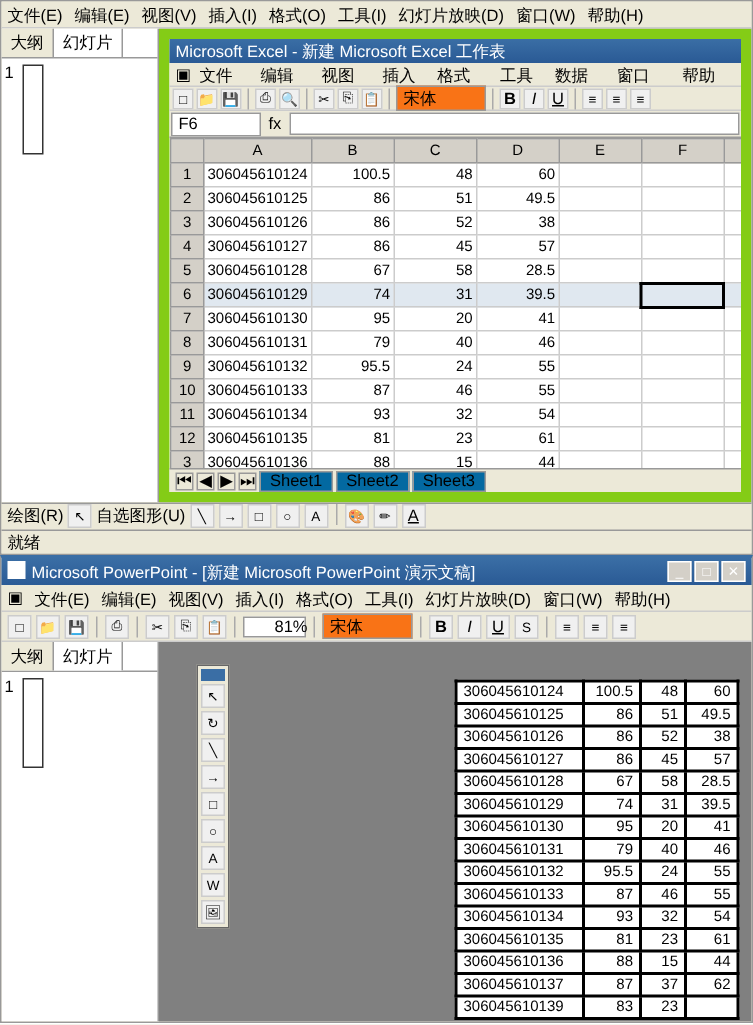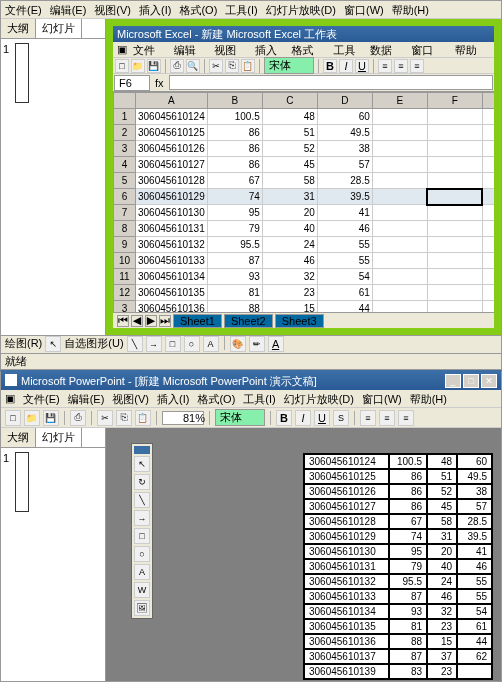--- a/index.html
+++ b/index.html
@@ -22,21 +22,21 @@
 .ppt-tabs span.active{background:#fff}
 .thumb{margin:4px;border:1px solid #333;height:60px;background:#fff;padding:6px;display:flex;flex-direction:column;gap:2px}
 .thumb .bar{height:3px;background:#333}
 .ppt-main{flex:1;background:#808080;position:relative;overflow:hidden}
 .excel-embed{position:absolute;left:0;top:0;right:0;bottom:0;background:#fff;border:7px solid #84cc16;display:flex;flex-direction:column}
 .excel-title{background:linear-gradient(#3a6ea5,#2a5a95);color:#fff;padding:1px 4px;font-size:10px;height:16px;display:flex;align-items:center}
 .excel-menu{background:#ece9d8;padding:1px 4px;display:flex;gap:6px;font-size:10px;border-bottom:1px solid #ccc;height:16px}
 .excel-tb{background:#ece9d8;padding:1px 2px;display:flex;gap:2px;border-bottom:1px solid #ccc;height:16px;align-items:center;font-size:9px}
 .excel-tb .tbtn{width:14px;height:14px}
 .namebox-row{display:flex;background:#ece9d8;border-bottom:1px solid #999;height:18px;align-items:center}
-.namebox{width:36px;border:1px solid #999;background:#fff;padding:1px 4px;margin:1px}
+.namebox{width:60px;border:1px solid #999;background:#fff;padding:1px 4px;margin:1px}
 .fxbar{flex:1;border:1px solid #999;background:#fff;height:15px;margin:1px}
 .grid-wrap{flex:1;overflow:auto;position:relative}
 table.grid{border-collapse:collapse;background:#fff}
 table.grid th{background:#d4d0c8;border:1px solid #999;font-weight:normal;text-align:center;height:16px;min-width:55px;font-size:10px}
 table.grid th.rowh{min-width:22px;width:22px}
 table.grid td{border:1px solid #ccc;height:14px;padding:0 2px;text-align:right;font-size:10px;min-width:55px}
 table.grid td.idcell{text-align:left}
 table.grid tr.sel td{background:#e0e8f0}
 table.grid td.active{border:2px solid #000}
 .sheet-tabs{background:#ece9d8;border-top:1px solid #999;height:16px;display:flex;align-items:center;font-size:10px;padding:0 4px;gap:2px}
@@ -51,21 +51,21 @@
 .float-tb{position:absolute;left:25px;top:15px;width:22px;background:#ece9d8;border:1px solid #666;display:flex;flex-direction:column;padding:2px;gap:2px}
 .float-tb .ftitle{height:8px;background:#3a6ea5}
 .float-tb .tbtn{width:16px;height:16px}
 .slide-table{position:absolute;right:8px;top:25px;background:#fff;border-collapse:collapse}
 .slide-table td{border:2px solid #000;padding:1px 4px;text-align:right;font-size:10px;height:13px}
 .slide-table td:first-child{text-align:left;min-width:85px}
 .slide-table td:nth-child(2){min-width:38px}
 .slide-table td:nth-child(3){min-width:30px}
 .slide-table td:nth-child(4){min-width:35px}
 .zoom-box{border:1px solid #999;background:#fff;padding:0 20px;width:40px}
-.font-box{border:1px solid #999;background:#86efac;padding:0 4px;width:50px}
+.font-box{border:1px solid #999;background:#f97316;padding:0 4px;width:60px}
 </style>
 </head>
 <body>
 
 <div class="win ppt-outer">
   <div class="menubar">
     <span>文件(E)</span>
     <span>编辑(E)</span>
     <span>视图(V)</span>
     <span>插入(I)</span>

